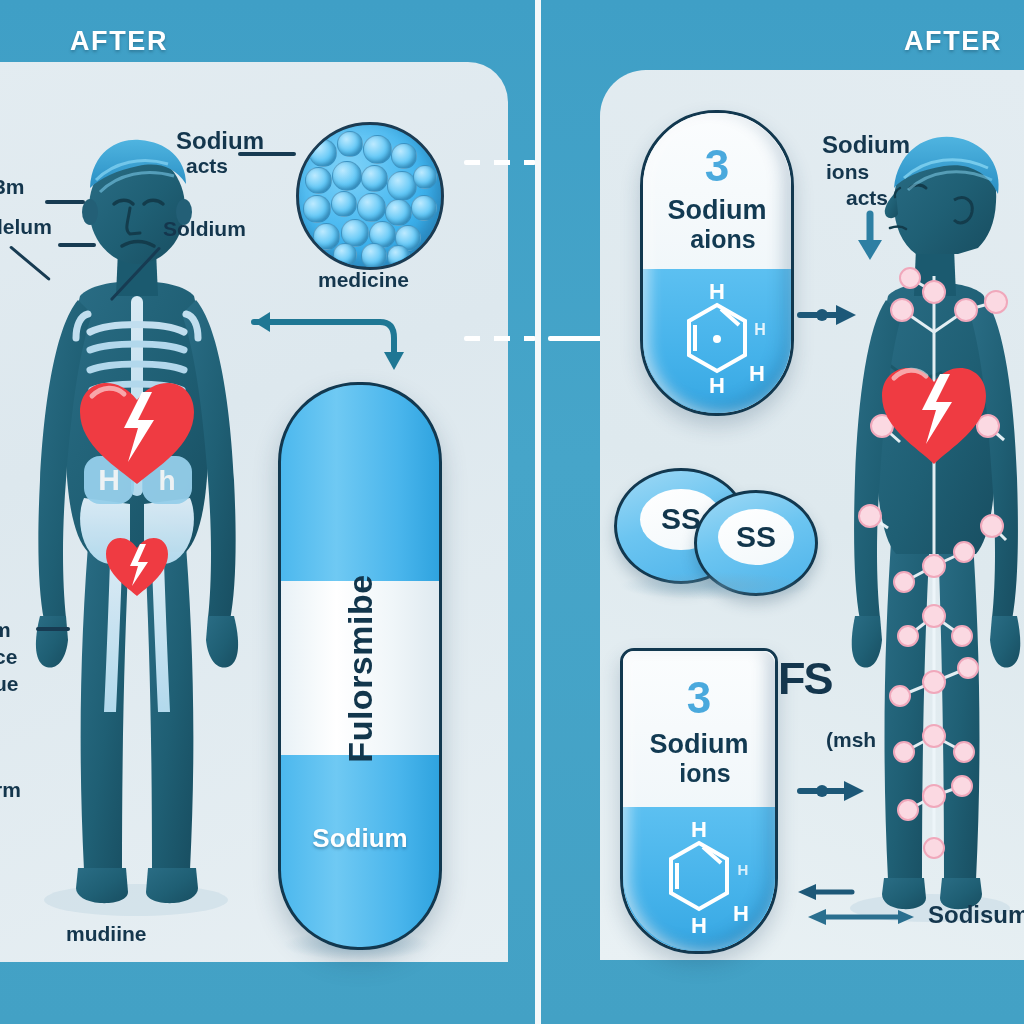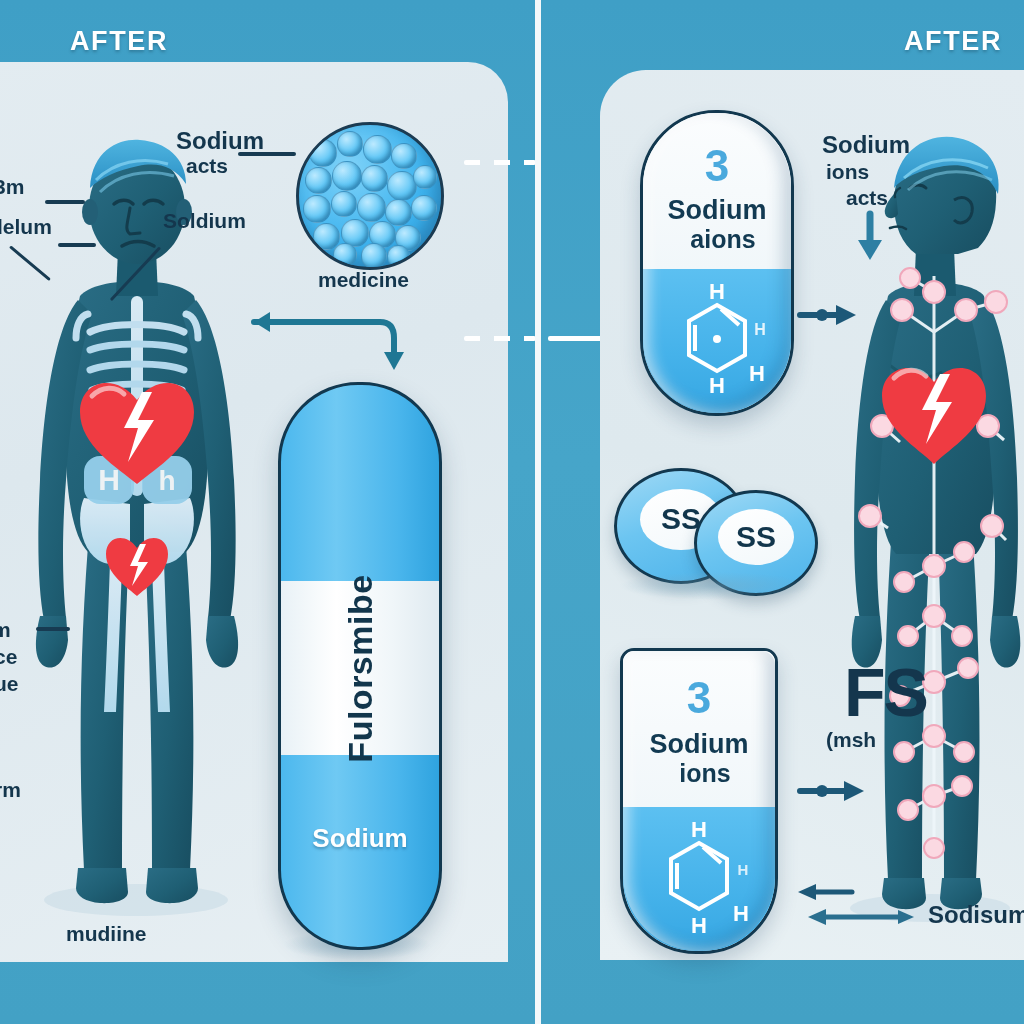--- a/index.html
+++ b/index.html
@@ -206,21 +206,21 @@
   <div class="lbl med" style="left:186px;top:154px;">acts</div>
   <div class="leader" style="left:238px;top:152px;width:58px;"></div>
 
   <div class="lbl med" style="left:-6px;top:175px;">3m</div>
   <div class="leader" style="left:45px;top:200px;width:40px;"></div>
 
   <div class="lbl med" style="left:-10px;top:215px;">delum</div>
   <div class="leader" style="left:58px;top:243px;width:38px;"></div>
   <div class="leader diag" style="left:10px;top:245px;width:52px;transform:rotate(40deg);"></div>
 
-  <div class="lbl med" style="left:163px;top:209px;">Soldium</div>
+  <div class="lbl med" style="left:163px;top:217px;">Soldium</div>
   <div class="leader diag" style="left:160px;top:246px;width:72px;transform:rotate(133deg);"></div>
 
   <div class="lbl med" style="left:-8px;top:618px;">m</div>
   <div class="lbl med" style="left:-6px;top:645px;">ce</div>
   <div class="lbl med" style="left:-6px;top:672px;">ue</div>
   <div class="leader" style="left:36px;top:627px;width:34px;"></div>
 
   <div class="lbl med" style="left:-6px;top:778px;">rm</div>
 
   <div class="mol-circle">
@@ -431,21 +431,21 @@
           <line x1="66" y1="30" x2="84" y2="46"></line>
         </g>
         <text x="62" y="20" font-family="Liberation Sans, sans-serif" font-size="22" font-weight="bold" fill="#ffffff" text-anchor="middle">H</text>
         <text x="62" y="116" font-family="Liberation Sans, sans-serif" font-size="22" font-weight="bold" fill="#ffffff" text-anchor="middle">H</text>
         <text x="106" y="58" font-family="Liberation Sans, sans-serif" font-size="15" font-weight="bold" fill="#ffffff" text-anchor="middle" opacity=".8">H</text>
         <text x="104" y="104" font-family="Liberation Sans, sans-serif" font-size="22" font-weight="bold" fill="#ffffff" text-anchor="middle">H</text>
       </svg>
     </div>
   </div>
 
-  <div class="lbl" style="left:844px;top:654px;font-size:68px;letter-spacing:-2px;text-align:right;">FS</div>
+  <div class="lbl" style="left:778px;top:654px;font-size:45px;letter-spacing:-2px;text-align:right;">FS</div>
   <div class="lbl med" style="left:826px;top:728px;">(msh</div>
   <svg class="arrow-svg" style="left:796px;top:776px;width:70px;height:30px;" viewBox="0 0 70 30">
     <path d="M4 15 L52 15" stroke="#1d5878" stroke-width="6" stroke-linecap="round"></path>
     <path d="M68 15 L48 5 L48 25 Z" fill="#1d5878"></path>
     <circle cx="26" cy="15" r="6" fill="#1d5878"></circle>
   </svg>
 
   <svg class="arrow-svg" style="left:806px;top:904px;width:110px;height:26px;" viewBox="0 0 110 26">
     <path d="M14 13 L96 13" stroke="#2a6f8f" stroke-width="5" stroke-linecap="round"></path>
     <path d="M2 13 L20 5 L20 21 Z" fill="#2a6f8f"></path>

